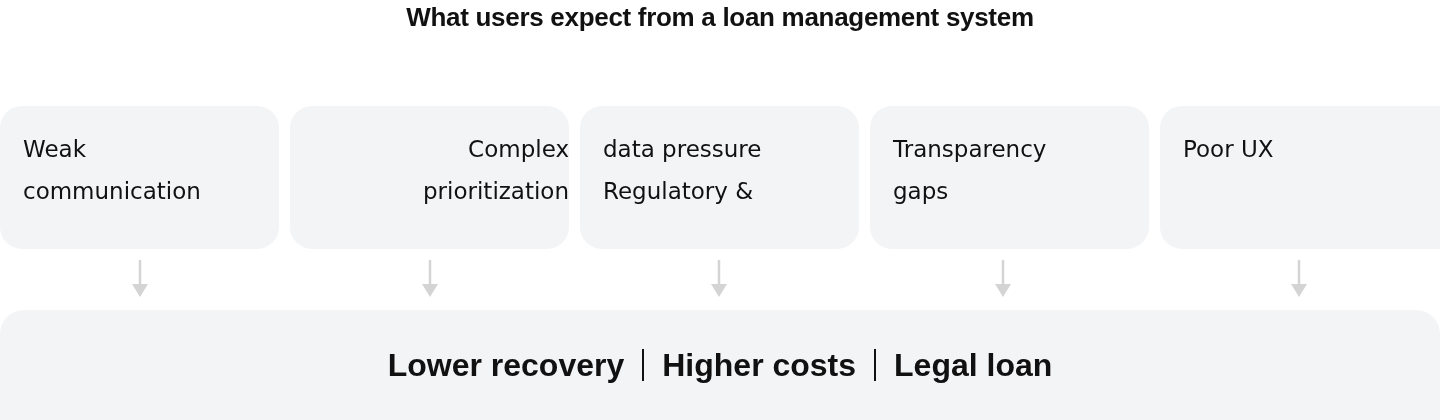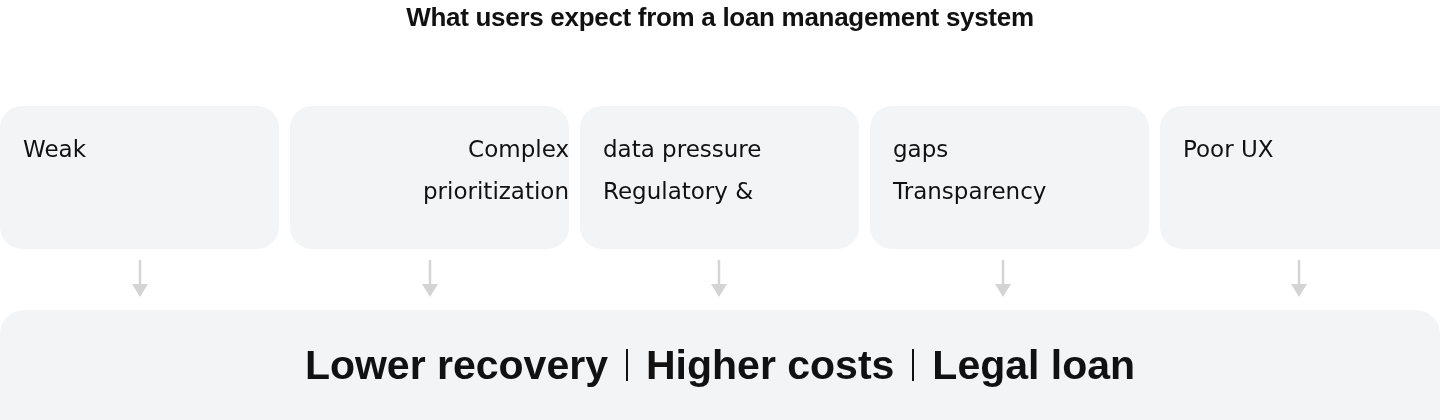--- a/index.html
+++ b/index.html
@@ -1,41 +1,42 @@
 <!DOCTYPE html>
 <html><head>
   <meta charset="utf-8">
   <style>
     html, body { margin: 0; padding: 0; background: #ffffff; }
     body { width: 1440px; height: 420px; position: relative; overflow: hidden; font-family: "Liberation Sans", "DejaVu Sans", sans-serif; color: #111111; }
     .title { position: absolute; left: 0; top: 2px; width: 1440px; text-align: center; font-size: 26px; font-weight: 700; letter-spacing: -0.3px; }
     .card { position: absolute; top: 106px; height: 143px; background: #f3f4f6; border-radius: 22px; box-sizing: border-box; padding: 22px 0 0 23px; font-family: "DejaVu Sans", sans-serif; font-size: 23px; line-height: 42px; color: #111111; }
     .arrow { position: absolute; top: 260px; width: 20px; height: 38px; }
-    .bottom { position: absolute; left: 0; top: 310px; width: 1440px; height: 110px; background: #f3f4f6; border-radius: 24px 24px 0 0; display: flex; align-items: center; justify-content: center; font-size: 41px; font-weight: 700; gap: 0; }
+    .bottom { position: absolute; left: 0; top: 310px; width: 1440px; height: 110px; background: #f3f4f6; border-radius: 24px 24px 0 0; display: flex; align-items: center; justify-content: center; font-size: 32px; font-weight: 700; gap: 0; }
     .sep { display: inline-block; width: 2px; height: 32px; background: #111; margin: 0 18px; }
   </style>
 </head>
 <body>
 
 <div class="title">What users expect from a loan management system</div>
 
 <div class="card" style="left:0;width:279px;">
   <div>Weak</div>
+  <div>communication</div>
 </div>
 <div class="card" style="left:290px;width:279px;text-align:right;">
   <div>Complex</div>
   <div>prioritization</div>
 </div>
 <div class="card" style="left:580px;width:279px;">
   <div>data pressure</div>
   <div>Regulatory &amp;</div>
 </div>
 <div class="card" style="left:870px;width:279px;">
+  <div>Transparency</div>
   <div>gaps</div>
-  <div>Transparency</div>
 </div>
 <div class="card" style="left:1160px;width:280px;border-radius:22px 0 0 22px;">
   <div>Poor UX</div>
 </div>
 
 <svg class="arrow" style="left:130px" viewBox="0 0 20 38">
     <line x1="10" y1="0" x2="10" y2="26" stroke="#d4d4d4" stroke-width="2.5"></line>
     <polygon points="2,24 18,24 10,37" fill="#d4d4d4"></polygon>
   </svg>
 <svg class="arrow" style="left:420px" viewBox="0 0 20 38">

